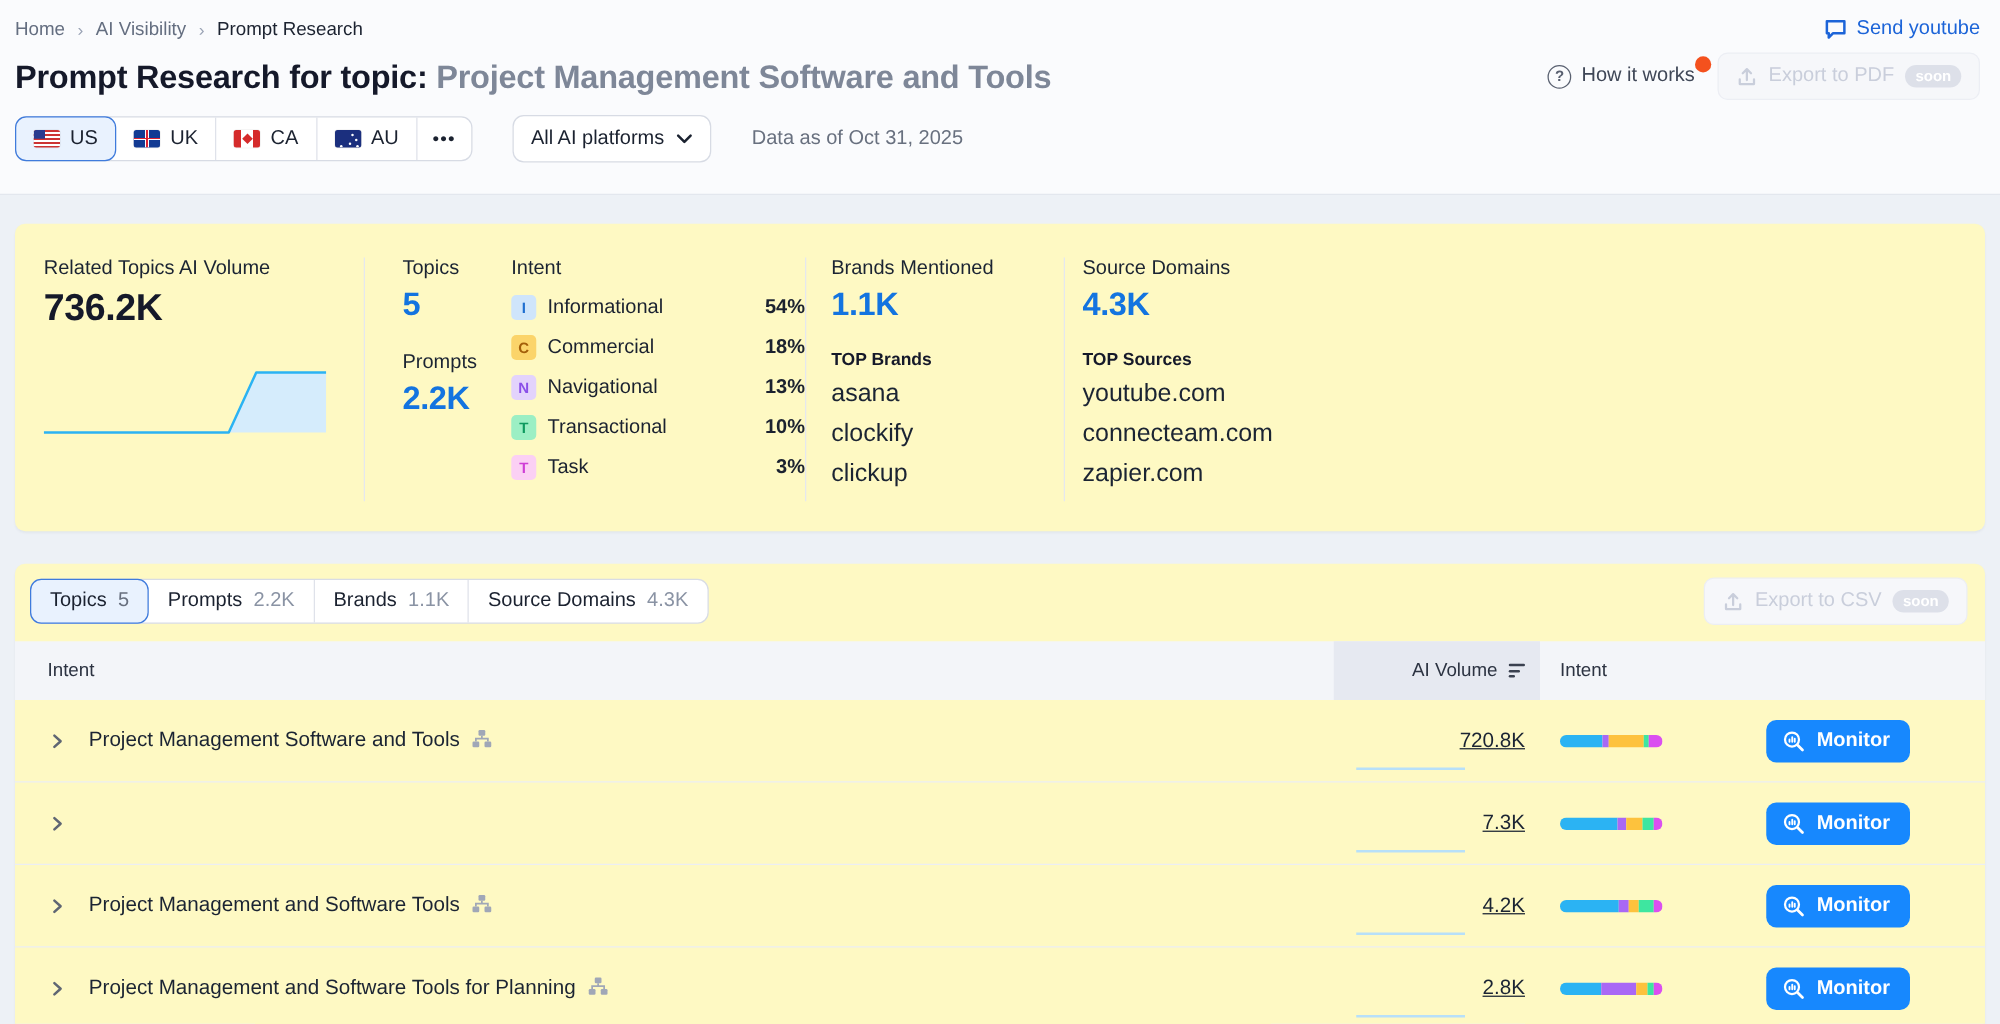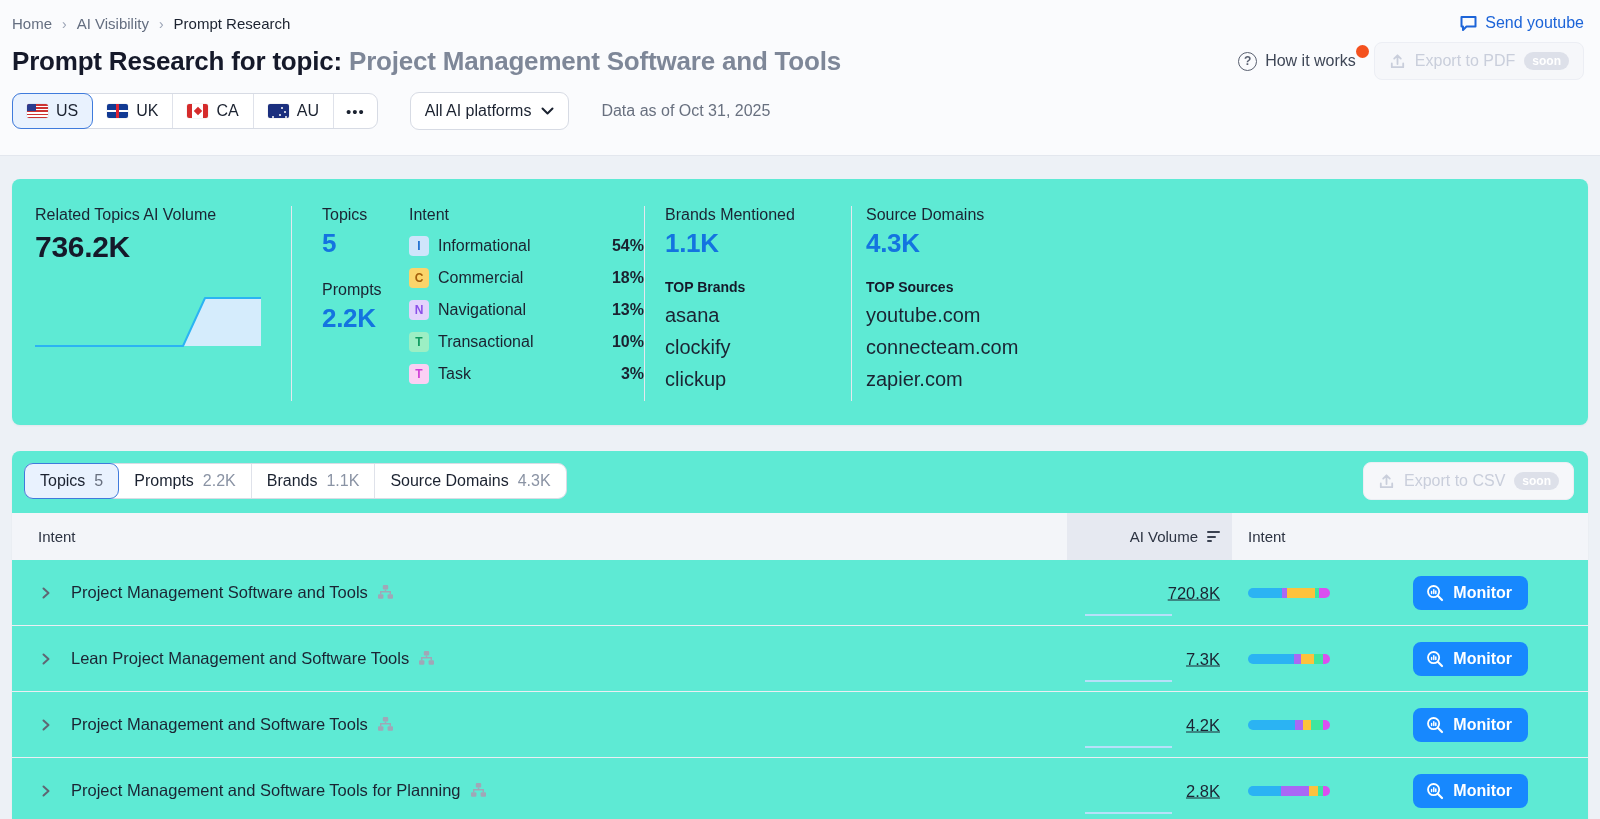--- a/index.html
+++ b/index.html
@@ -42,21 +42,21 @@
   .flag-ca { background:linear-gradient(to right,#d52b2b 0 26%,#fff 26% 74%,#d52b2b 74%); }
   .flag-ca::after { content:""; position:absolute; left:8px; top:4px; width:6px; height:6px; background:#d52b2b; transform:rotate(45deg); }
   .flag-au { background:#1b2f7e; }
   .flag-au::before { content:""; position:absolute; left:0; top:0; width:9px; height:7px;
     background:#1b2f7e linear-gradient(to bottom,transparent 40%,#fff 40% 60%,transparent 60%),linear-gradient(to right,transparent 40%,#fff 40% 60%,transparent 60%); }
   .flag-au::after { content:""; position:absolute; left:13px; top:3px; width:2px; height:2px; background:#fff; border-radius:50%;
     box-shadow:3px 4px 0 #fff,-2px 7px 0 #fff,4px 9px 0 #fff,-9px 9px 0 #fff; }
   .dropdown { display:flex; align-items:center; gap:10px; background:#fff; border:1px solid #d7dbe4; border-radius:9px; padding:9px 14px; font-size:16px; cursor:pointer; }
   .data-asof { color:#68707f; font-size:16px; }
   
-  .card { background:#5eead4; border-radius:8px; box-shadow:0 1px 2px rgba(24,32,51,.05); margin:0 12px; }
+  .card { background:#fef9c3; border-radius:8px; box-shadow:0 1px 2px rgba(24,32,51,.05); margin:0 12px; }
   .summary-card { margin-top:23px; height:246px; display:flex; padding:27px 24px 24px 23px; }
   .v-div { width:1px; background:#e5e8ee; align-self:stretch; }
   .sec-label { font-size:16px; color:#1b2433; }
   .big-num { font-size:30px; font-weight:800; color:#15192a; margin-top:6px; letter-spacing:-.3px; }
   .blue-num { font-size:26px; font-weight:800; color:#1374e0; margin-top:4px; letter-spacing:-.3px; }
   .sec1 { width:256px; }
   .sparkline { margin-top:26px; }
   .sec2 { width:117px; padding-left:30px; }
   .sec2 .group + .group { margin-top:22px; }
   .sec3 { width:235px; }
@@ -318,28 +318,20 @@
     </div>
   </div>
 
   <div class="t-row">
     <div class="cell-topic">
       <span class="row-chevron">
           <svg class="icon-svg" width="16" height="16" viewBox="0 0 16 16">
             <path d="M5.5 3.5L10.5 8l-5 4.5" fill="none" stroke="#5f6673" stroke-width="2" stroke-linecap="round" stroke-linejoin="round"></path>
           </svg>
         </span>
-      <span class="topic-text"><span>Lean Project Management and Software Tools</span><span class="sitemap-icon">
-            <svg class="icon-svg" width="17" height="16" viewBox="0 0 17 16">
-              <rect x="5.8" y="1" width="5.4" height="4.6" rx="1" fill="#a0a7b7"></rect>
-              <rect x="1" y="10.2" width="5.4" height="4.6" rx="1" fill="#a0a7b7"></rect>
-              <rect x="10.6" y="10.2" width="5.4" height="4.6" rx="1" fill="#a0a7b7"></rect>
-              <path d="M8.5 5.6v2.2M3.7 10.2V7.8h9.6v2.4" fill="none" stroke="#a0a7b7" stroke-width="1.4"></path>
-            </svg>
-          </span></span>
     </div>
     <div class="cell-volume">
       <span class="vol-trend"></span>
       <span class="vol-num">7.3K</span>
     </div>
     <div class="cell-right">
       <div class="intent-bar">
           <div style="flex-grow: 56; background: rgb(43, 179, 243);"></div>
           <div style="flex-grow: 9; background: rgb(169, 104, 245);"></div>
           <div style="flex-grow: 16; background: rgb(253, 194, 61);"></div>

